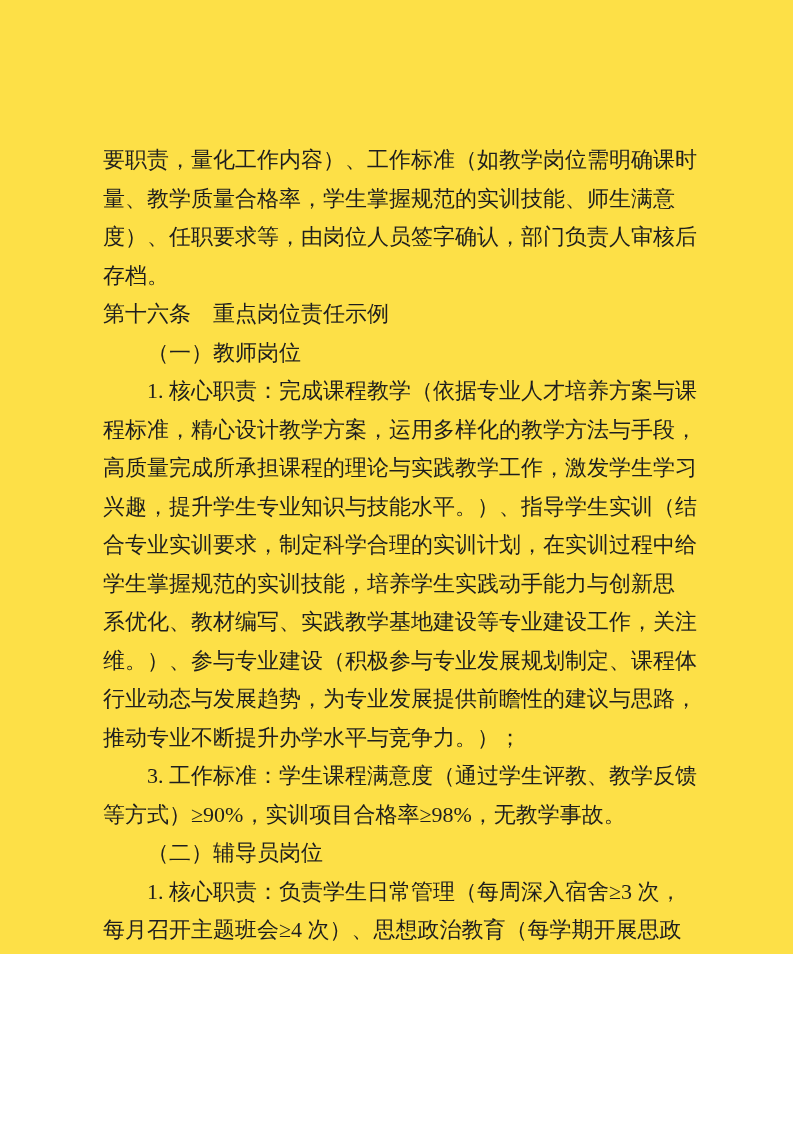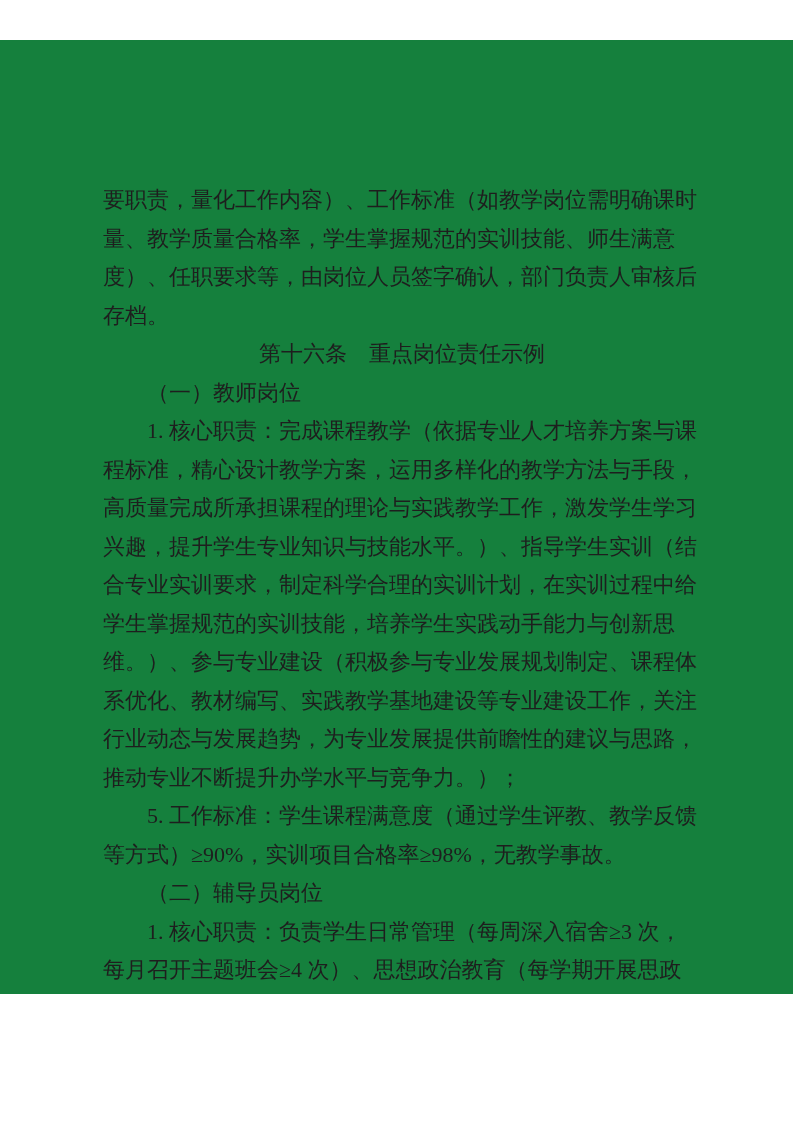--- a/index.html
+++ b/index.html
@@ -4,44 +4,43 @@
 <style>
   html, body {
     margin: 0;
     padding: 0;
     background: #ffffff;
   }
   .page {
     position: relative;
     width: 793px;
     height: 954px;
-    background: #15803d;
+    background: #fde047;
     overflow: hidden;
     font-family: "Liberation Serif", "DejaVu Serif", serif;
     color: #1e1e1e;
-    margin-top: 40px;
   }
   .content {
     position: absolute;
     left: 103px;
     top: 141px;
     width: 598px;
   }
   .line {
     font-size: 22px;
     line-height: 38.5px;
     height: 38.5px;
     white-space: pre;
     letter-spacing: 0;
   }
   .indent {
     text-indent: 44px;
   }
   .center {
-    text-align: center;
+    text-align: left;
     text-indent: 0;
   }
   .subhead {
     font-weight: normal;
     font-family: "Liberation Sans", "DejaVu Sans", sans-serif;
   }
 </style>
 </head>
 <body>
 
@@ -56,26 +55,26 @@
     <div class="line center">第十六条　重点岗位责任示例</div>
 
     <div class="line indent subhead">（一）教师岗位</div>
 
     <div class="line indent">1. 核心职责：完成课程教学（依据专业人才培养方案与课</div>
     <div class="line">程标准，精心设计教学方案，运用多样化的教学方法与手段，</div>
     <div class="line">高质量完成所承担课程的理论与实践教学工作，激发学生学习</div>
     <div class="line">兴趣，提升学生专业知识与技能水平。）、指导学生实训（结</div>
     <div class="line">合专业实训要求，制定科学合理的实训计划，在实训过程中给</div>
     <div class="line">学生掌握规范的实训技能，培养学生实践动手能力与创新思</div>
+    <div class="line">系优化、教材编写、实践教学基地建设等专业建设工作，关注</div>
     <div class="line">维。）、参与专业建设（积极参与专业发展规划制定、课程体</div>
-    <div class="line">系优化、教材编写、实践教学基地建设等专业建设工作，关注</div>
     <div class="line">行业动态与发展趋势，为专业发展提供前瞻性的建议与思路，</div>
     <div class="line">推动专业不断提升办学水平与竞争力。）；</div>
 
-    <div class="line indent">5. 工作标准：学生课程满意度（通过学生评教、教学反馈</div>
+    <div class="line indent">3. 工作标准：学生课程满意度（通过学生评教、教学反馈</div>
     <div class="line">等方式）≥90%，实训项目合格率≥98%，无教学事故。</div>
 
     <div class="line indent subhead">（二）辅导员岗位</div>
 
     <div class="line indent">1. 核心职责：负责学生日常管理（每周深入宿舍≥3 次，</div>
     <div class="line">每月召开主题班会≥4 次）、思想政治教育（每学期开展思政</div>
 
   </div>
 </div>
 

